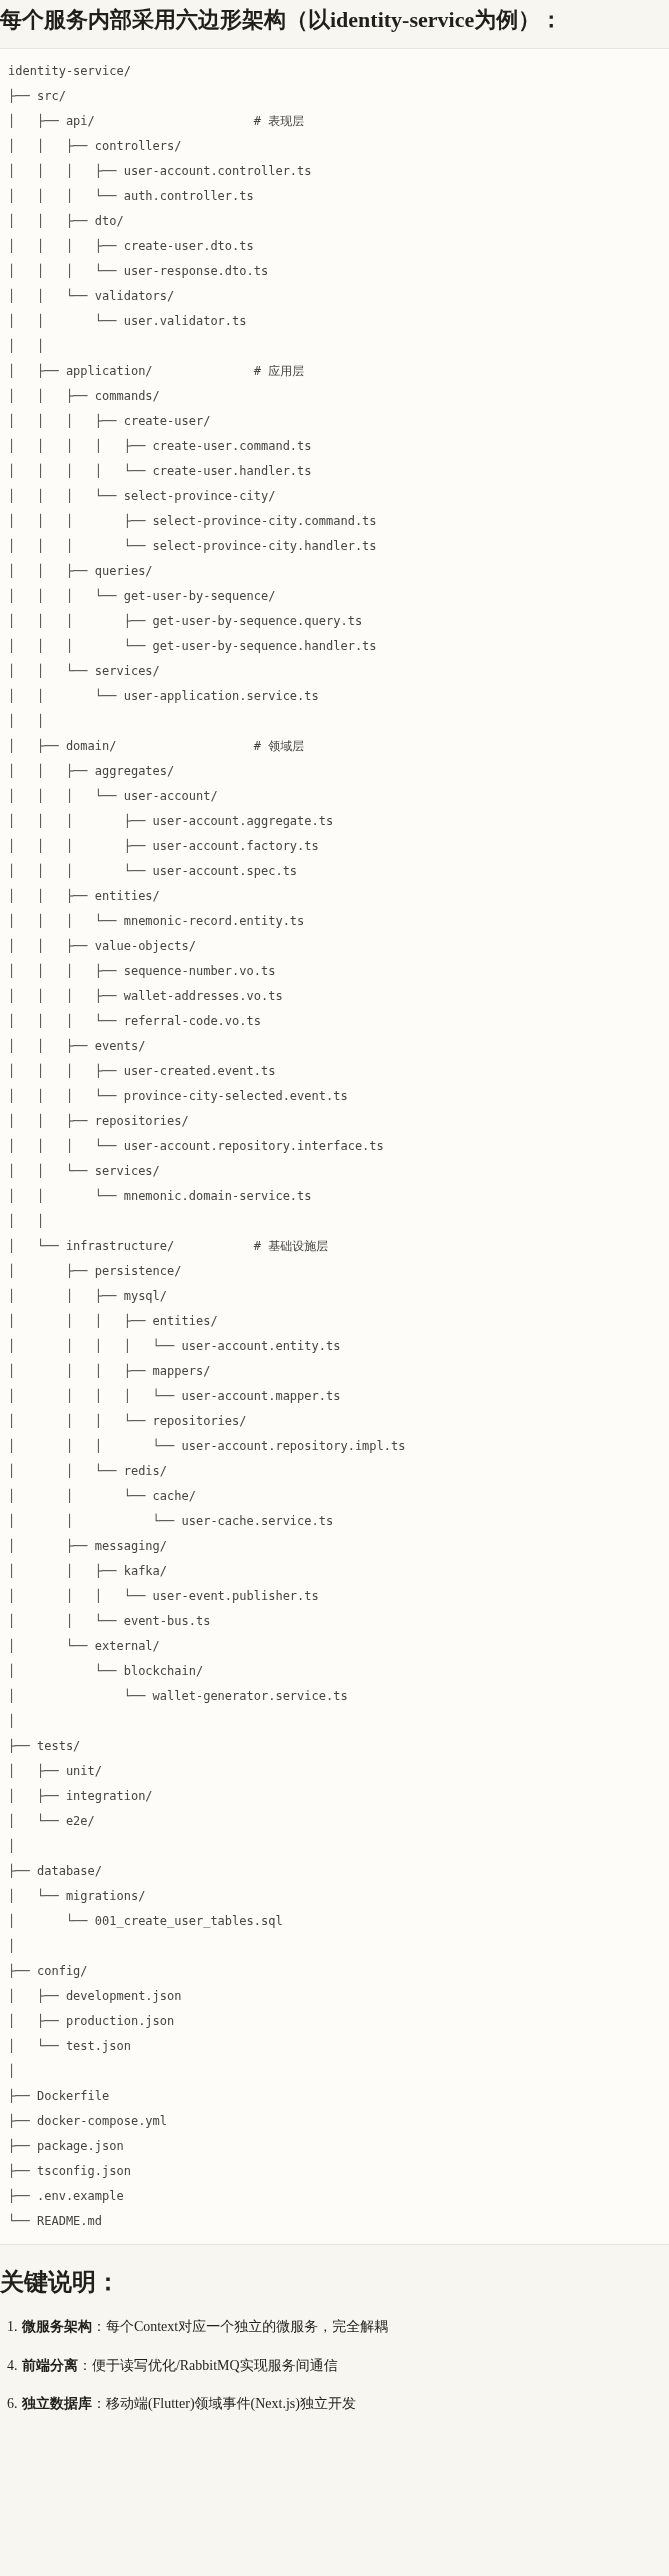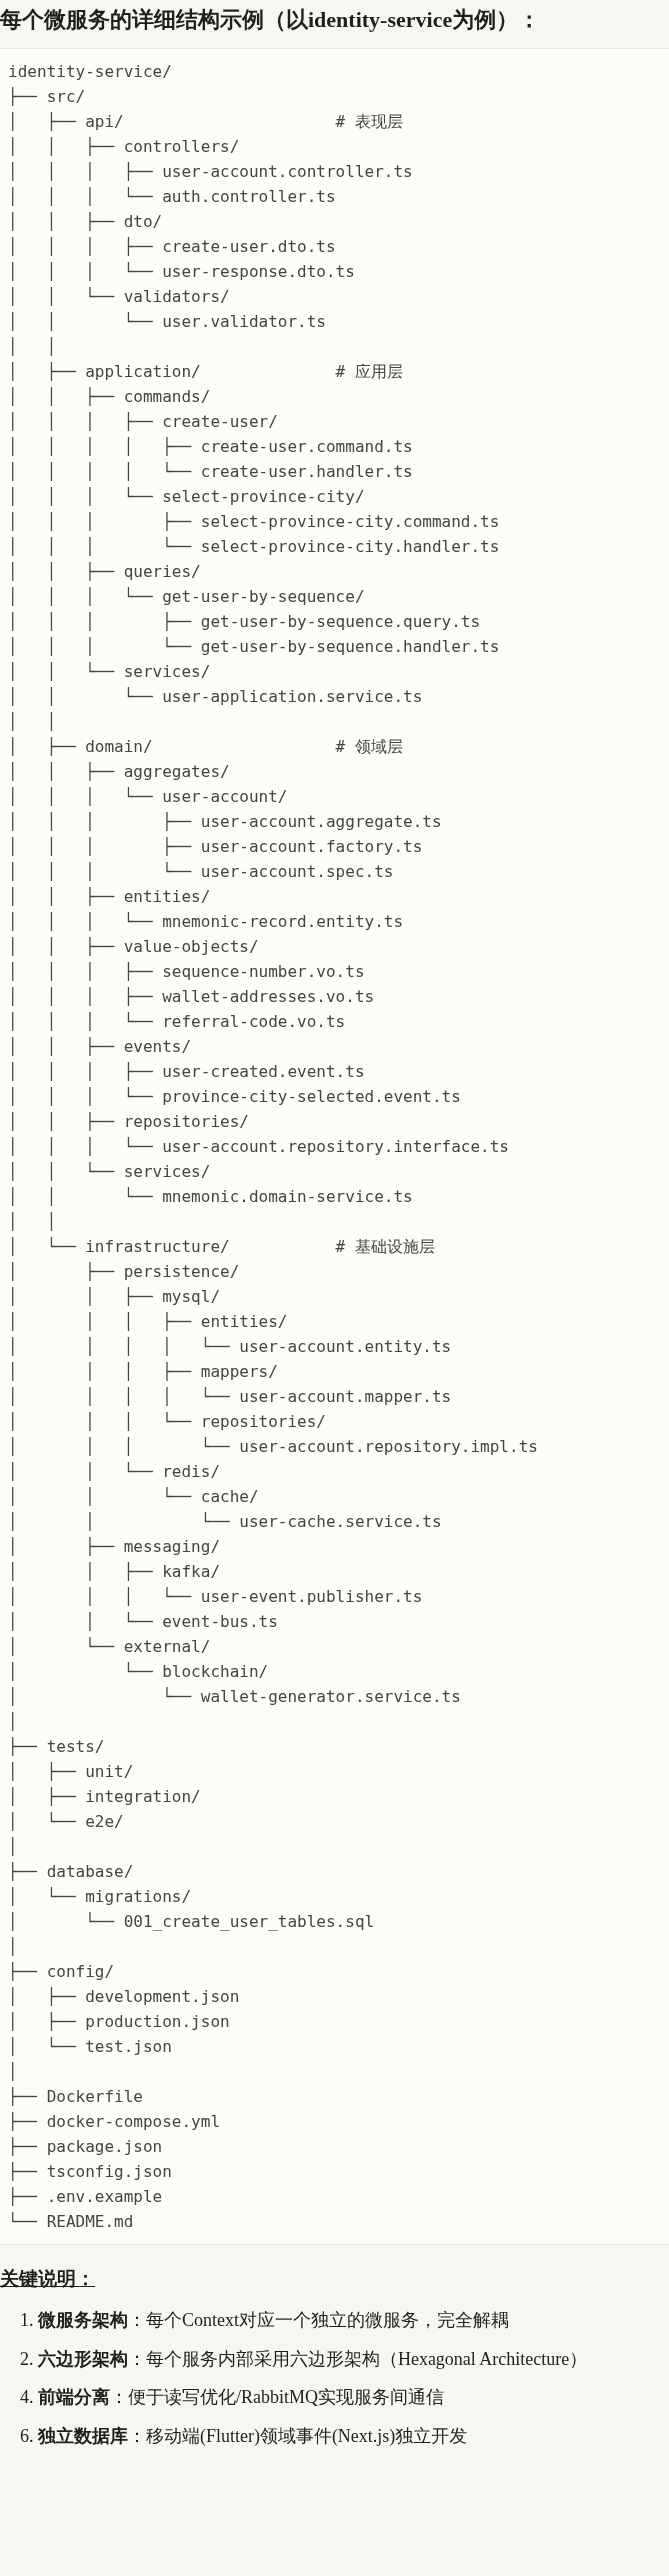--- a/index.html
+++ b/index.html
@@ -28,62 +28,61 @@
     color:var(--text);
     letter-spacing:0;
   }
   pre.code-block{
     margin:12px 0 0 0;
     padding:10.6px 10px 9.4px 8.1px;
     background:var(--code-bg);
     border-top:0.6px solid var(--border);
     border-bottom:0.6px solid var(--border);
     font-family:"DejaVu Sans Mono", monospace;
-    font-size:16px;
+    font-size:12px;
     line-height:25px;
     color:var(--code-text);
     white-space:pre;
     overflow:hidden;
   }
   .notes-heading{
     margin:22.5px 0 0 0;
-    font-size:19px;
+    font-size:24px;
     line-height:1.25;
     font-weight:bold;
     color:var(--text);
-    text-decoration:underline;
   }
   .notes-list{
     margin-top:19px;
   }
   .note-item{
-    font-size:18px;
+    font-size:14px;
     line-height:21px;
     margin:0 0 17.5px 0;
-    padding-left:20px;
+    padding-left:7px;
     color:var(--text);
   }
   .note-num{
     display:inline;
     margin-right:4.4px;
   }
   .note-label{
     font-weight:bold;
   }
   .closing-paragraph{
     margin:15px 0 0 0;
     font-size:17.5px;
     line-height:22.5px;
     color:var(--text);
   }
 </style>
 </head>
 <body>
 
-<h1 class="page-title">每个微服务的详细结构示例（以identity-service为例）：</h1>
+<h1 class="page-title">每个服务内部采用六边形架构（以identity-service为例）：</h1>
 
 <pre class="code-block"><code>identity-service/
 ├── src/
 │   ├── api/                      # 表现层
 │   │   ├── controllers/
 │   │   │   ├── user-account.controller.ts
 │   │   │   └── auth.controller.ts
 │   │   ├── dto/
 │   │   │   ├── create-user.dto.ts
 │   │   │   └── user-response.dto.ts
@@ -164,19 +163,18 @@
 ├── package.json
 ├── tsconfig.json
 ├── .env.example
 └── README.md</code></pre>
 
 <div class="notes">
   <h2 class="notes-heading">关键说明：</h2>
 
   <div class="notes-list">
     <p class="note-item"><span class="note-num">1.</span><span class="note-label">微服务架构</span><span class="note-text">：每个Context对应一个独立的微服务，完全解耦</span></p>
-    <p class="note-item"><span class="note-num">2.</span><span class="note-label">六边形架构</span><span class="note-text">：每个服务内部采用六边形架构（Hexagonal Architecture）</span></p>
     <p class="note-item"><span class="note-num">4.</span><span class="note-label">前端分离</span><span class="note-text">：便于读写优化/RabbitMQ实现服务间通信</span></p>
     <p class="note-item"><span class="note-num">6.</span><span class="note-label">独立数据库</span><span class="note-text">：移动端(Flutter)领域事件(Next.js)独立开发</span></p>
   </div>
 
 </div>
 
 
 </body></html>

